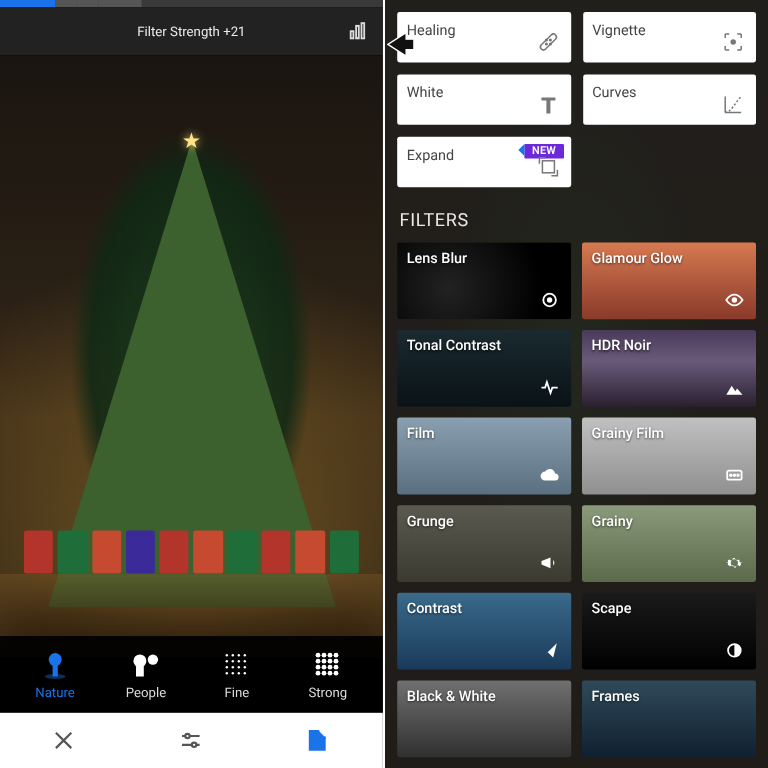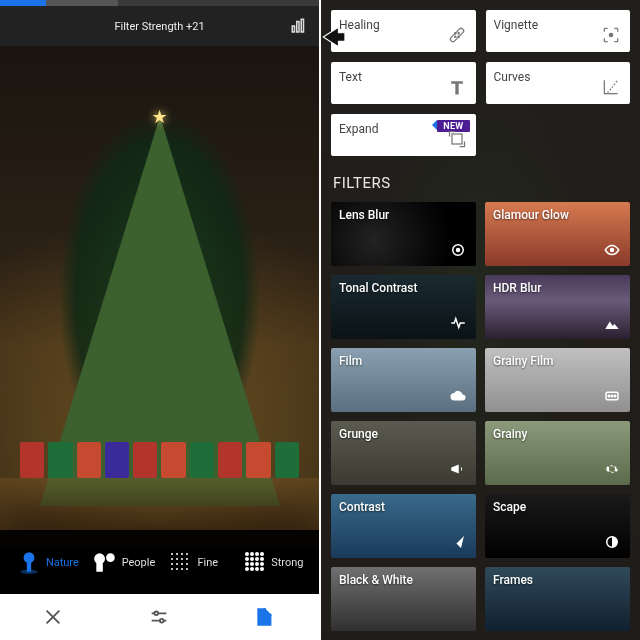--- a/index.html
+++ b/index.html
@@ -42,40 +42,40 @@
   }
   .star { position: absolute; left: 50%; top: 60px; transform: translateX(-50%); color: #ffe28a; font-size: 18px; text-shadow: 0 0 8px rgba(255,220,120,.9); }
   .gifts { position: absolute; bottom: 70px; left: 20px; right: 20px; height: 36px; display:flex; gap:4px; }
   .gift { flex:1; height:36px; border-radius:2px; }
   .refl { position: absolute; bottom:0; left:0; right:0; height:70px;
     background: linear-gradient(0deg, rgba(40,25,10,.9), rgba(80,50,20,.3));
     box-shadow: inset 0 20px 40px rgba(255,200,100,.12);
   }
 
   .style-row { position: absolute; bottom: 46px; left: 0; right: 0; height: 64px; background: rgba(0,0,0,.9); display: flex; justify-content: space-around; align-items: center; padding: 6px 8px; }
-  .style-item { display: flex; flex-direction: row; align-items: center; gap: 4px; width: 60px; }
+  .style-item { display: flex; flex-direction: column; align-items: center; gap: 4px; width: 60px; justify-content: center; }
   .style-icon { width: 26px; height: 26px; display:flex; align-items:center; justify-content:center; }
   .style-label { font-size: 11px; color: #ddd; }
   .style-item.active .style-label { color: #1a73e8; }
 
   .bottom-bar { position: absolute; bottom: 0; left: 0; right: 0; height: 46px; background: #fff; display: flex; align-items: center; justify-content: space-around; }
   .bottom-btn { width: 40px; height: 40px; display:flex; align-items:center; justify-content:center; }
 
   
   .right-bg { position: absolute; inset:0; background:
       radial-gradient(ellipse 160px 300px at 50% 45%, rgba(30,60,30,.55), rgba(20,15,10,.4) 70%),
       linear-gradient(180deg, #2a241c 0%, #2a2015 40%, #241a10 100%);
   }
   .right-overlay { position:absolute; inset:0; background: rgba(35,35,35,.55); }
   .right-scroll { position:absolute; inset:0; padding: 10px 10px 0 10px; overflow:hidden; }
   .tool-grid { display:grid; grid-template-columns: 1fr 1fr; gap: 10px; margin-bottom: 18px; }
   .tool-card { background:#fff; height:42px; border-radius:2px; padding:8px 8px; position:relative; }
   .tool-title { color:#444; font-size:12px; }
   .tool-icon { position:absolute; right:8px; bottom:6px; width:22px; height:22px; display:flex; align-items:center; justify-content:center; color:#777; }
-  .badge-new { position:absolute; right:6px; top:6px; background:#4c1d95; color:#fff; font-size:9px; padding:1px 6px; border-radius:1px; font-weight:600; letter-spacing:.3px; }
+  .badge-new { position:absolute; right:6px; top:6px; background:#6d28d9; color:#fff; font-size:9px; padding:1px 6px; border-radius:1px; font-weight:600; letter-spacing:.3px; }
   .badge-new::before { content:""; position:absolute; left:-5px; top:0; border-top:5px solid transparent; border-bottom:5px solid transparent; border-right:5px solid #1a73e8; height:0;}
 
   .section-header { color:#e8e8e8; font-size:15px; letter-spacing:.5px; margin: 6px 2px 10px; font-weight:400; }
 
   .filter-grid { display:grid; grid-template-columns: 1fr 1fr; gap:9px; }
   .filter-card { height:64px; border-radius:2px; position:relative; overflow:hidden; background:#333; }
   .filter-title { position:absolute; left:8px; top:6px; color:#fff; font-size:12px; font-weight:500; text-shadow:0 1px 2px rgba(0,0,0,.6); }
   .filter-icon { position:absolute; right:8px; bottom:6px; width:20px; height:20px; display:flex; align-items:center; justify-content:center; color:#fff; }
 
   .pointer-arrow { position:absolute; top:24px; left:-1px; width:26px; height:26px; z-index:5; }
@@ -258,21 +258,21 @@
           <div class="tool-title">Vignette</div>
 
     <div class="tool-icon">
             <svg width="20" height="20" viewBox="0 0 24 24" fill="none" stroke="#777" stroke-width="1.5">
               <path d="M4 4h4M4 4v4M20 4h-4M20 4v4M4 20h4M4 20v-4M20 20h-4M20 20v-4"></path>
               <circle cx="12" cy="12" r="2" fill="#777"></circle>
             </svg>
           </div>
         </div>
         <div class="tool-card">
-          <div class="tool-title">Text</div>
+          <div class="tool-title">White</div>
 
     <div class="tool-icon">
             <svg width="20" height="20" viewBox="0 0 24 24" fill="#777">
               <path d="M5 5h14v3h-5v13h-4V8H5z"></path>
             </svg>
           </div>
         </div>
         <div class="tool-card">
           <div class="tool-title">Curves</div>
 
@@ -317,21 +317,21 @@
         </div>
         <div class="filter-card thumb-tonal">
           <div class="filter-title">Tonal Contrast</div>
     <div class="filter-icon">
             <svg width="20" height="18" viewBox="0 0 24 24" fill="none" stroke="#fff" stroke-width="2">
               <path d="M3 12h4l2-6 4 12 2-6h6"></path>
             </svg>
           </div>
         </div>
         <div class="filter-card thumb-hdr">
-          <div class="filter-title">HDR Blur</div>
+          <div class="filter-title">HDR Noir</div>
     <div class="filter-icon">
             <svg width="20" height="18" viewBox="0 0 24 24" fill="#fff">
               <path d="M3 20l6-10 4 6 2-3 6 7z"></path>
             </svg>
           </div>
         </div>
         <div class="filter-card thumb-drama">
           <div class="filter-title">Film</div>
     <div class="filter-icon">
             <svg width="20" height="18" viewBox="0 0 24 24" fill="#fff">

